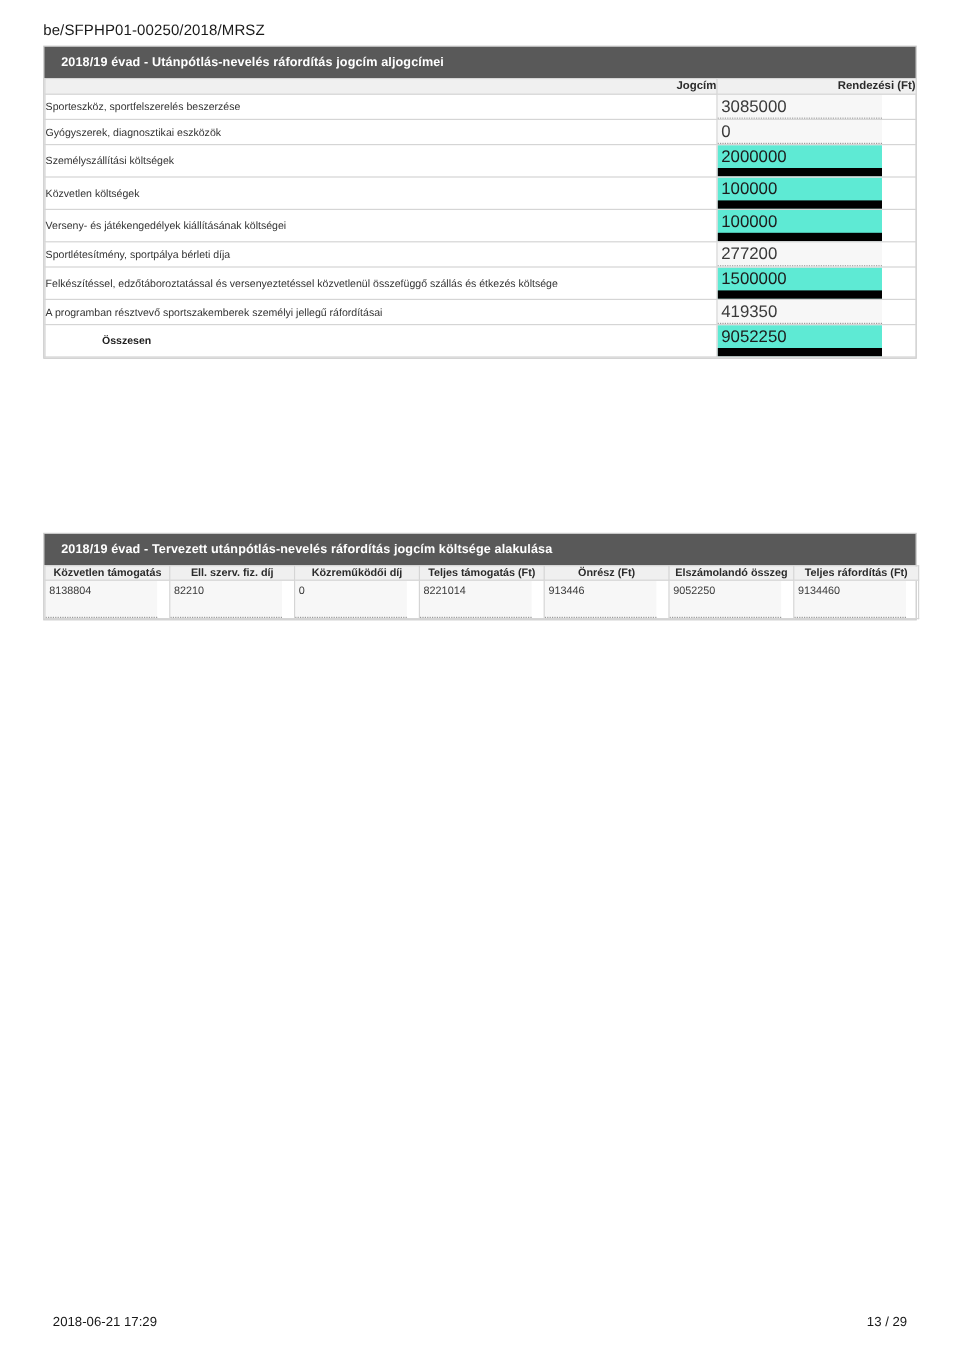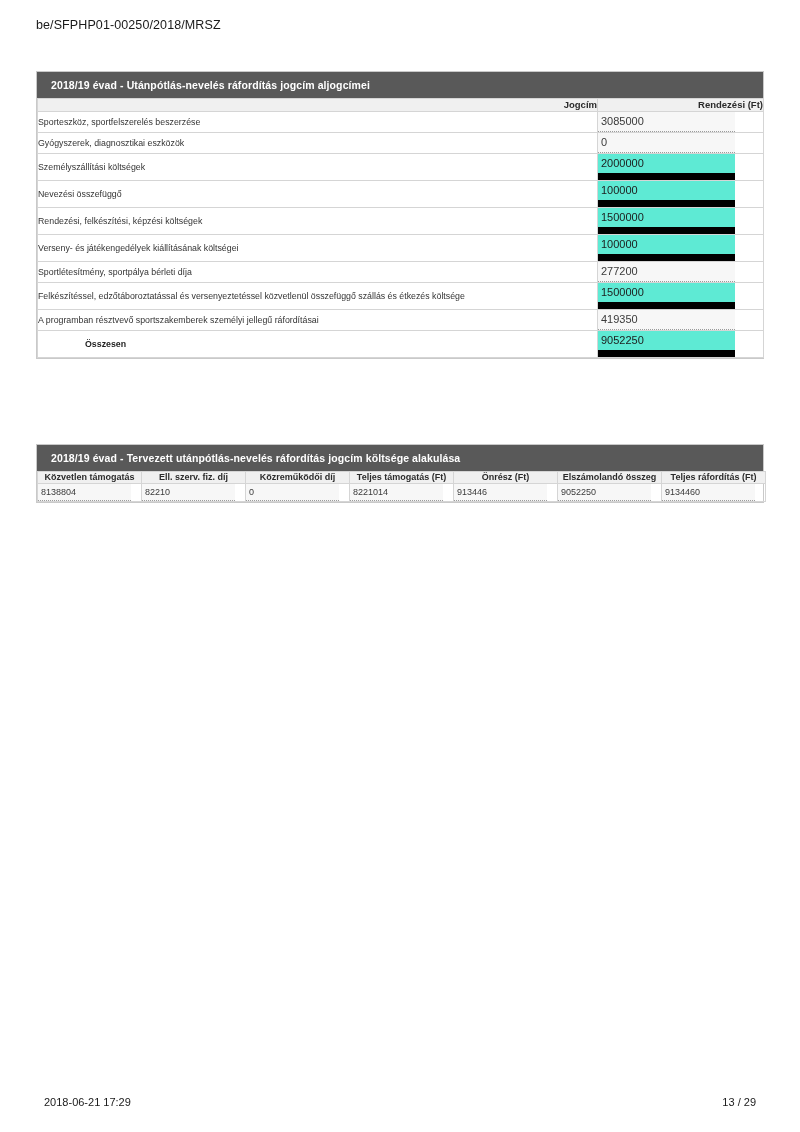--- a/index.html
+++ b/index.html
@@ -32,21 +32,21 @@
 
   
   .table-block {
     position: absolute;
     left: 36px;
     width: 728px;
     border: 1px solid #c9c9c9;
     box-sizing: border-box;
     background: #fff;
   }
-  #jogcim-table-block { top: 38px; margin-top: 33px; }
+  #jogcim-table-block { top: 38px; }
   #koltseg-table-block { top: 444px; }
 
   .tbl-title {
     background: #595959;
     color: #ffffff;
     font-size: 10.5px;
     font-weight: bold;
     padding: 6px 0 6px 14px;
     line-height: 14px;
     letter-spacing: .1px;
@@ -84,21 +84,21 @@
     padding-left: 47px;
   }
   .val-cell {
     padding: 6px 10px 6px 10px;
   }
 
   
   .field {
     display: block;
     width: 132px;
-    font-size: 11px;
+    font-size: 14px;
     color: #3a3a3a;
     padding: 3px 2px 3px 3px;
     border: none;
     border-bottom: 1px dotted #9b9b9b;
     background: #f7f7f7;
     line-height: 13px;
     min-height: 13px;
     box-sizing: content-box;
   }
   .field.bold {
@@ -123,21 +123,21 @@
     line-height: 11px;
   }
   .cost-val {
     padding: 8px 6px 9px 8px;
   }
   .cost-field {
     display: block;
     width: 88px;
     font-size: 9px;
     color: #3a3a3a;
-    padding: 2px 2px 2px 3px;
+    padding: 2px 2px 16px 3px;
     border: none;
     border-bottom: 1px dotted #9b9b9b;
     background: #f7f7f7;
     line-height: 12px;
     min-height: 12px;
   }
 
   
   .footer-left {
     position: absolute;
@@ -187,29 +187,23 @@
             <span class="field">0</span>
           </td>
         </tr>
         <tr>
           <td class="lbl-cell">Személyszállítási költségek</td>
           <td class="val-cell">
             <span class="field bold">2000000</span>
           </td>
         </tr>
         <tr>
-          <td class="lbl-cell">Nevezési összefüggő</td>
+          <td class="lbl-cell">Közvetlen költségek</td>
           <td class="val-cell">
             <span class="field bold">100000</span>
-          </td>
-        </tr>
-        <tr>
-          <td class="lbl-cell">Rendezési, felkészítési, képzési költségek</td>
-          <td class="val-cell">
-            <span class="field bold">1500000</span>
           </td>
         </tr>
         <tr>
           <td class="lbl-cell">Verseny- és játékengedélyek kiállításának költségei</td>
           <td class="val-cell">
             <span class="field bold">100000</span>
           </td>
         </tr>
         <tr>
           <td class="lbl-cell">Sportlétesítmény, sportpálya bérleti díja</td>

